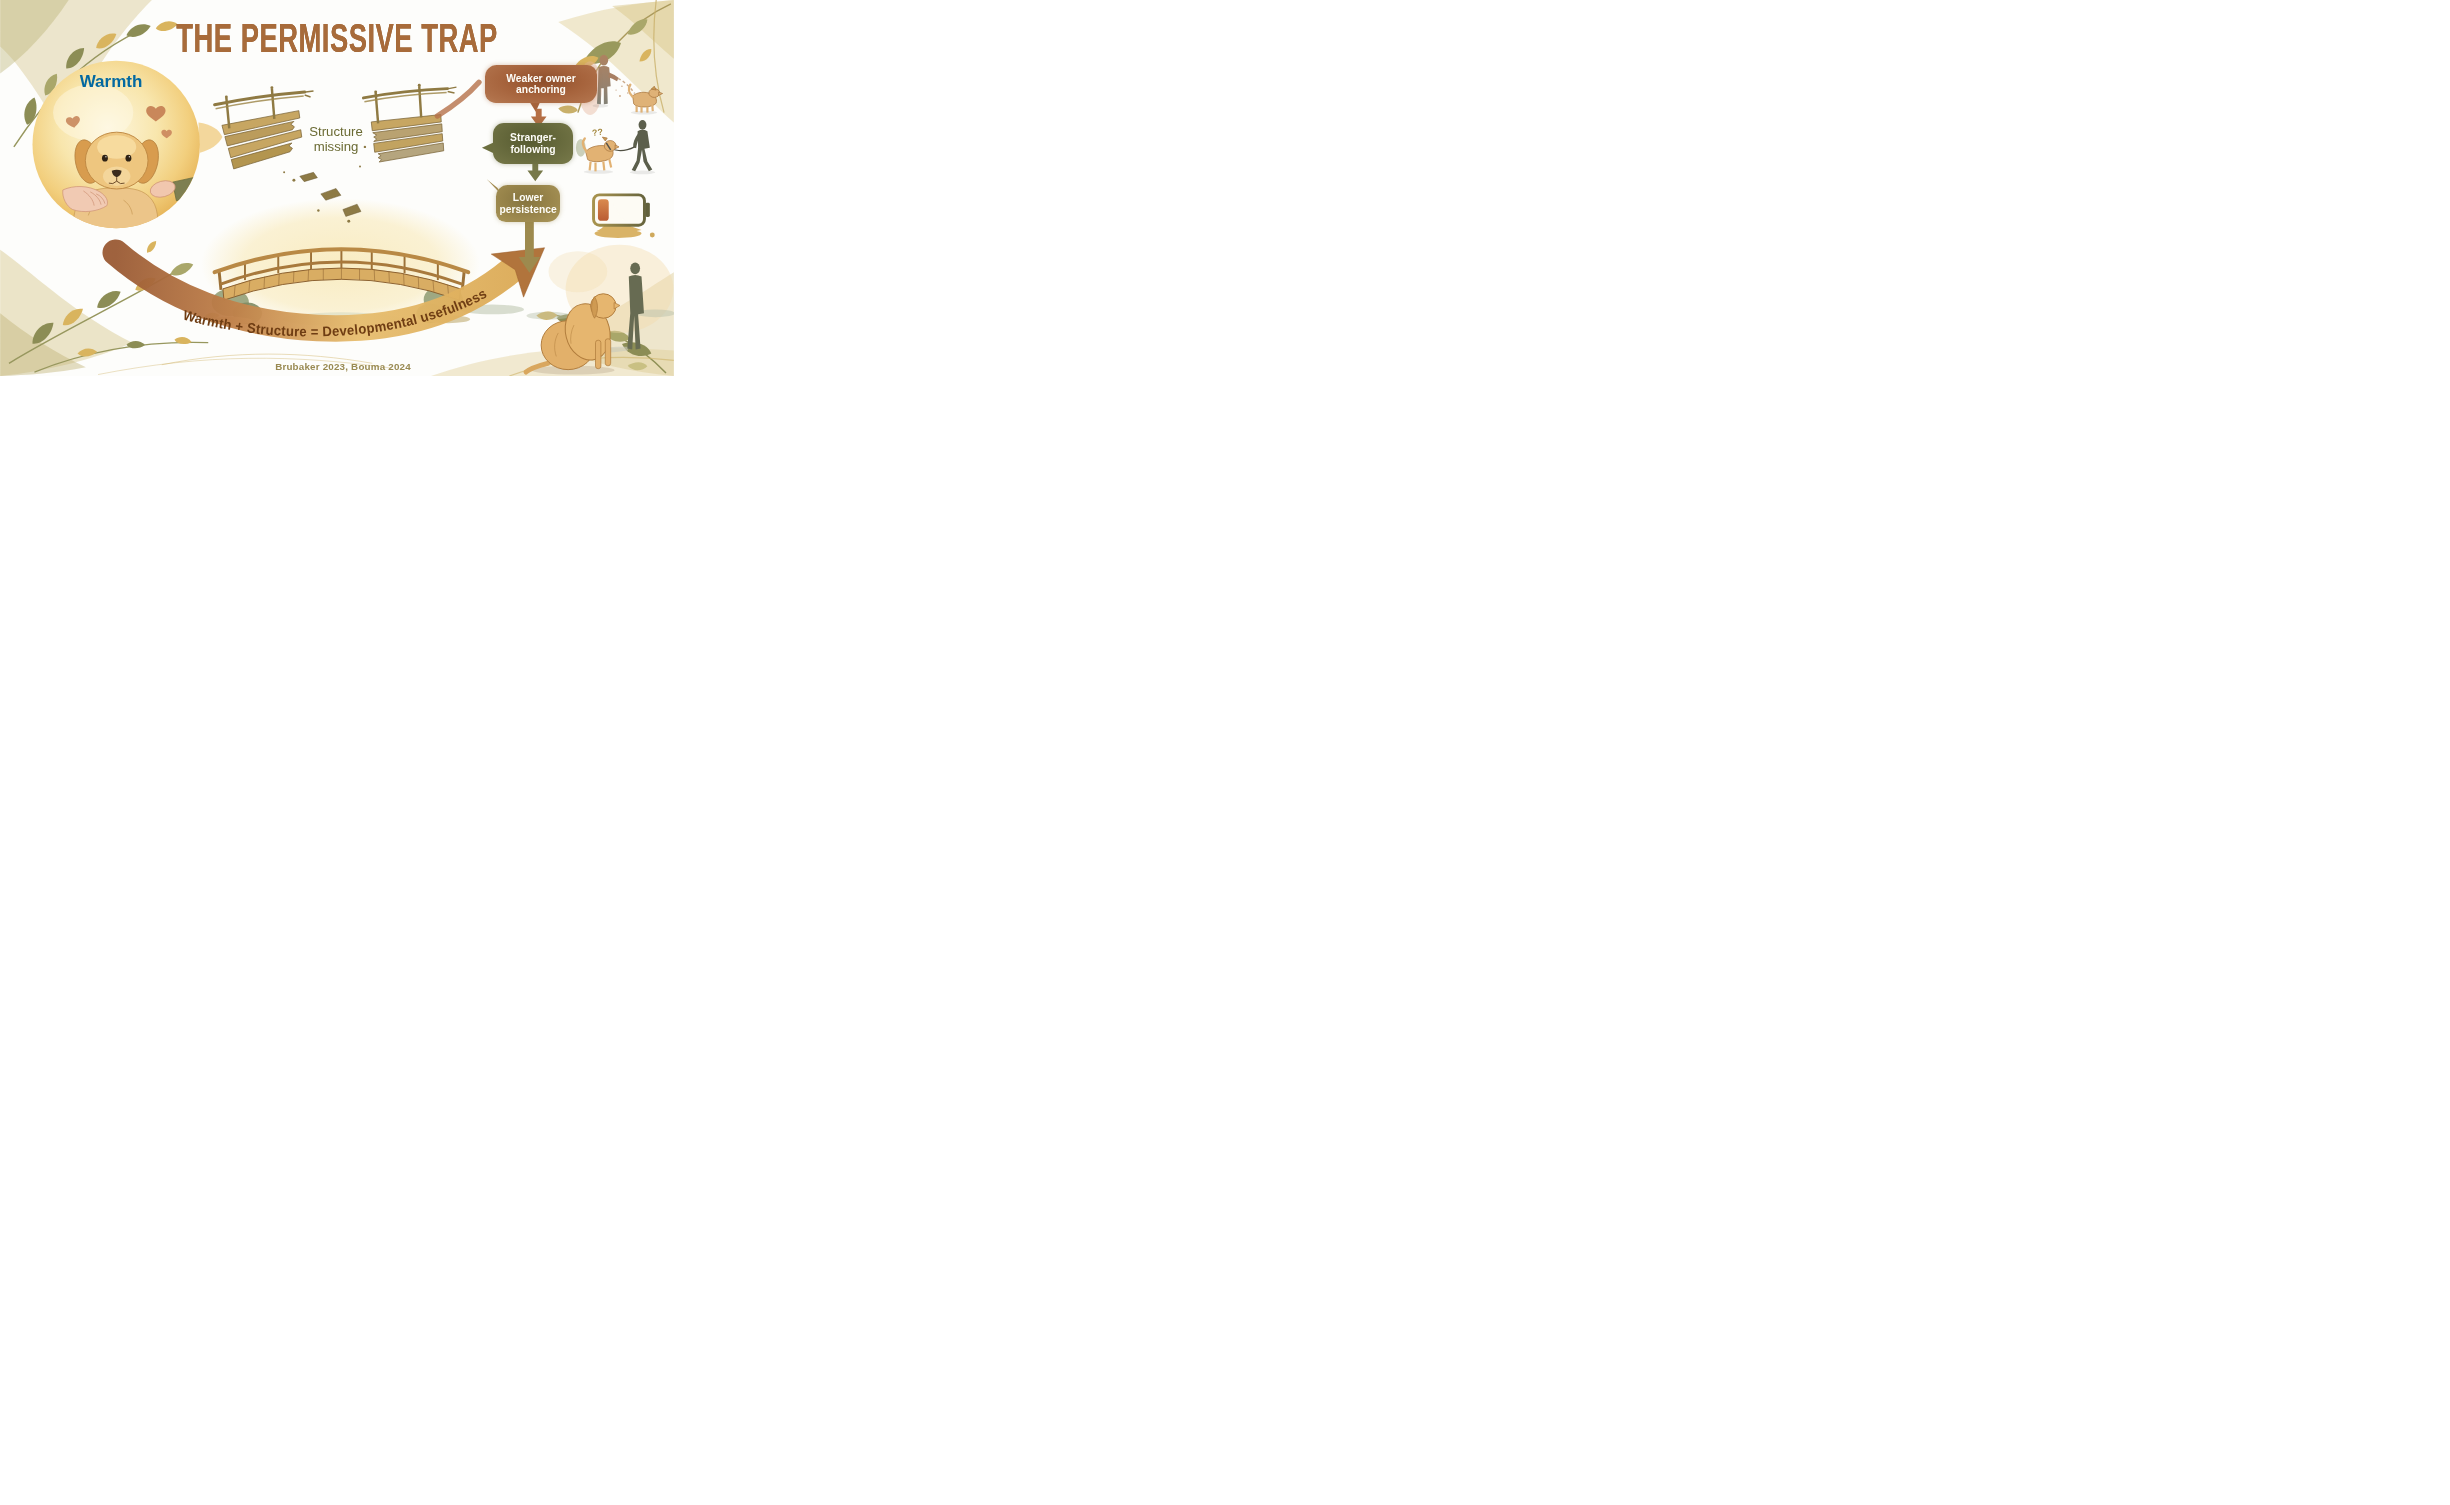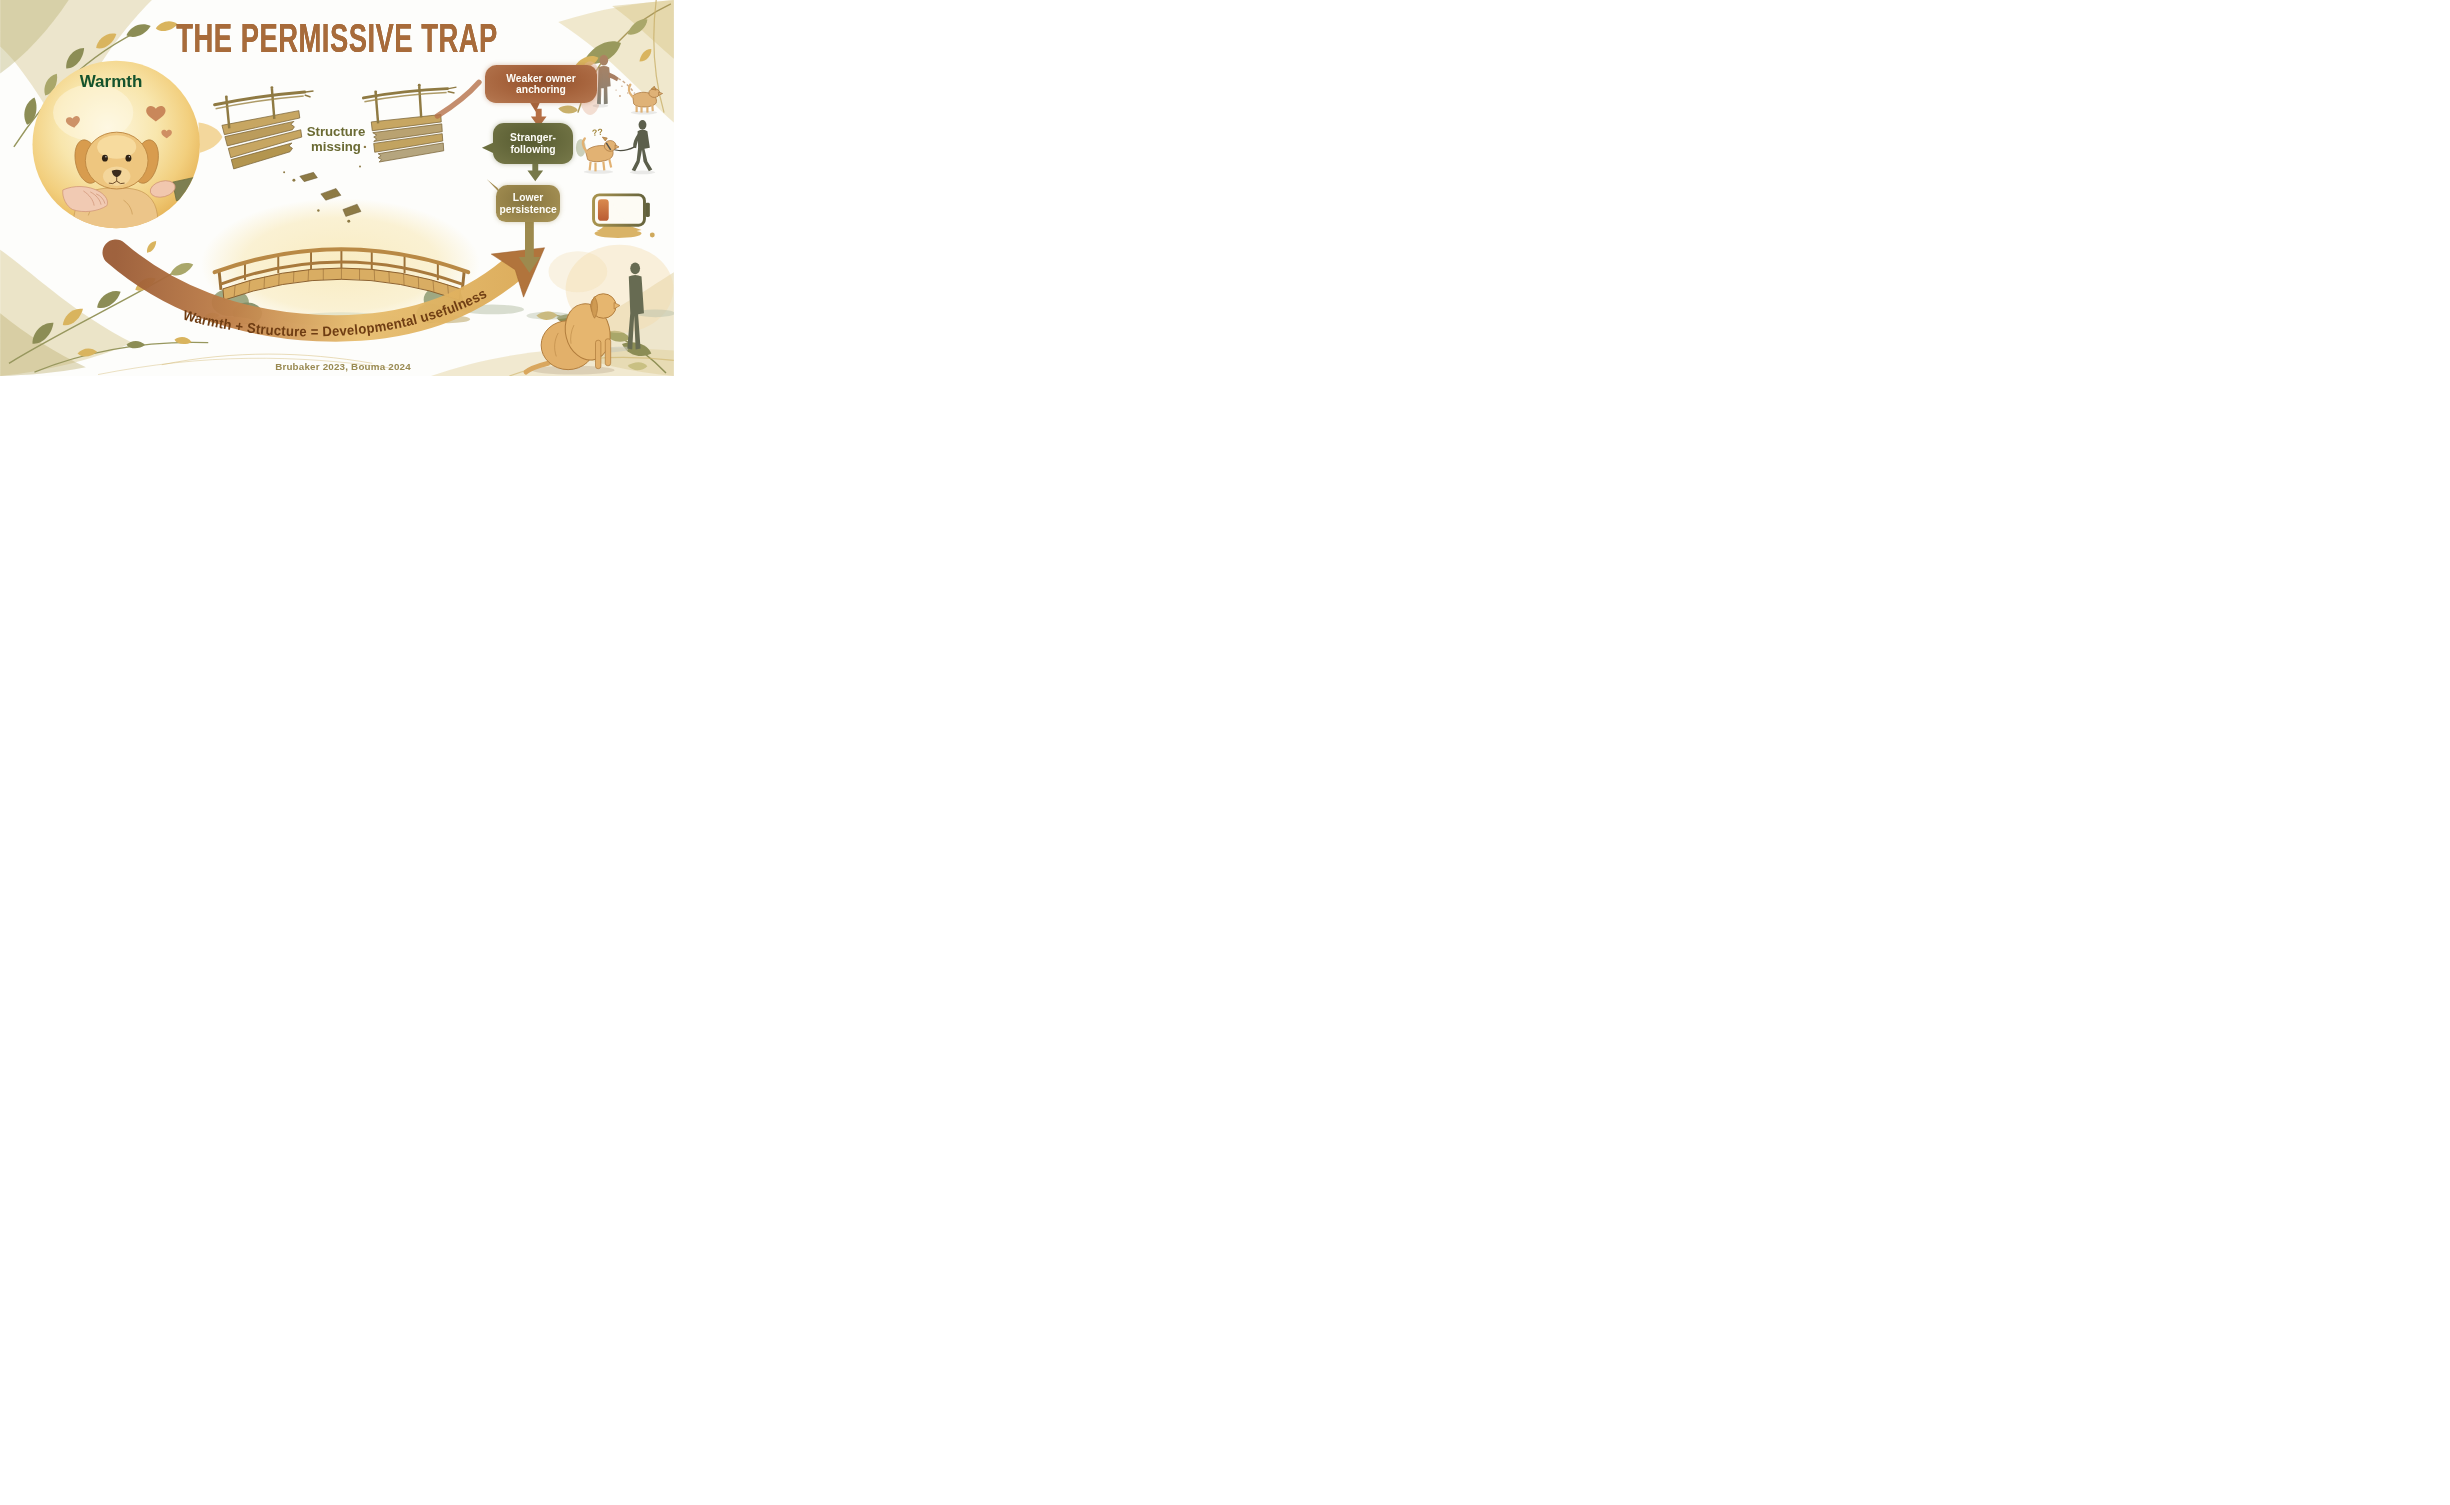--- a/index.html
+++ b/index.html
@@ -10,25 +10,25 @@
   #stage svg{position:absolute;left:0;top:0;}
   .txt{position:absolute;z-index:3;}
   #title{
     left:0;right:0;top:13.7px;text-align:center;
     font-size:27.4px;font-weight:700;color:#a86b3a;
     transform:scaleY(1.5);transform-origin:50% 0;
     letter-spacing:0.5px;text-shadow:0 0 0.5px #8a5527;
   }
   #warmth-label{
     left:52px;top:72px;width:118px;text-align:center;
-    font-size:17px;font-weight:700;color:#14532d;
+    font-size:17px;font-weight:700;color:#0369a1;
   }
   #structure-label{
     left:292px;top:125px;width:88px;text-align:center;
-    font-size:13.2px;font-weight:700;color:#6a6a33;line-height:1.1;
+    font-size:13.2px;font-weight:400;color:#6a6a33;line-height:1.1;
   }
   .bubble{
     position:absolute;z-index:2;display:flex;align-items:center;justify-content:center;
     color:#fdfcf7;font-weight:700;font-size:10.3px;line-height:1.1;text-align:center;
     padding:2px 4.9px;box-sizing:border-box;
   }
   #bubble-1{
     left:485px;top:65px;width:112px;height:38px;
     border-radius:11.8px 9.8px 12.7px 10.8px;
     background:radial-gradient(ellipse at 52% 42%, #8d4e2b 0%, #a6633c 48%, #b0714a 82%, #b97f58 100%);

